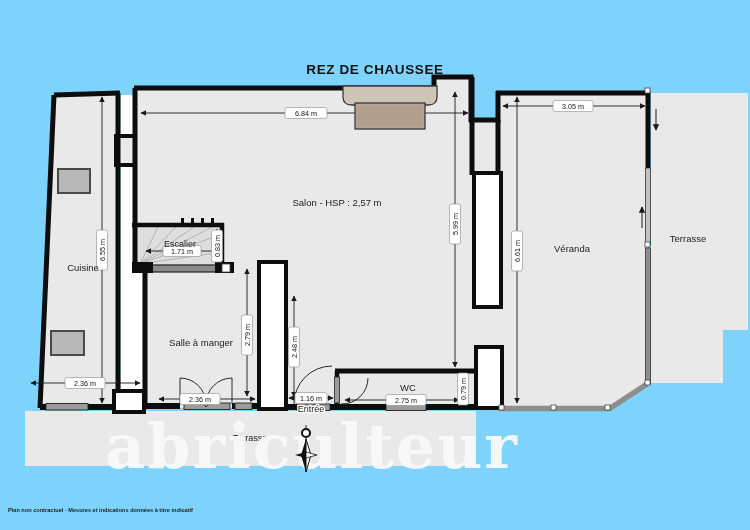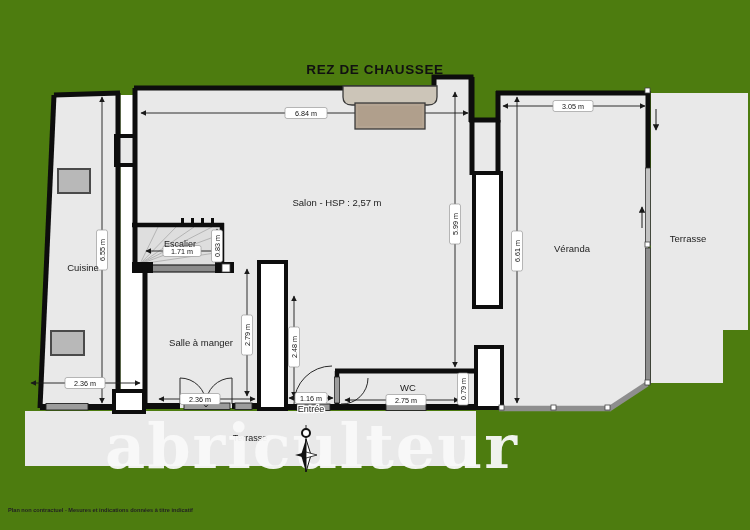--- a/index.html
+++ b/index.html
@@ -1,16 +1,16 @@
 <!DOCTYPE html>
 <html><head>
 <meta charset="utf-8">
 <style>
   html,body{margin:0;padding:0;background:#fff;}
-  .page{width:750px;height:530px;background:#4d7c0f;position:relative;font-family:"Liberation Sans",sans-serif;overflow:hidden;}
+  .page{width:750px;height:530px;background:#7dd3fc;position:relative;font-family:"Liberation Sans",sans-serif;overflow:hidden;}
   svg{display:block;}
   .floor{fill:#e9e9e9;}
   .gap{fill:#ffffff;}
   .wall{stroke:#0d0d0d;fill:none;stroke-linecap:butt;}
   .w5{stroke-width:5;} .w45{stroke-width:4.5;} .w6{stroke-width:6;}
   .band{fill:#ffffff;stroke:#0d0d0d;stroke-width:4;}
   .win{fill:#9c9c9c;stroke:#222222;stroke-width:0.9;}
   .node{fill:#ffffff;stroke:#444444;stroke-width:0.8;}
   .arc{stroke:#2a2a2a;stroke-width:1;fill:none;}
   .dimline{stroke:#1a1a1a;stroke-width:0.9;}

